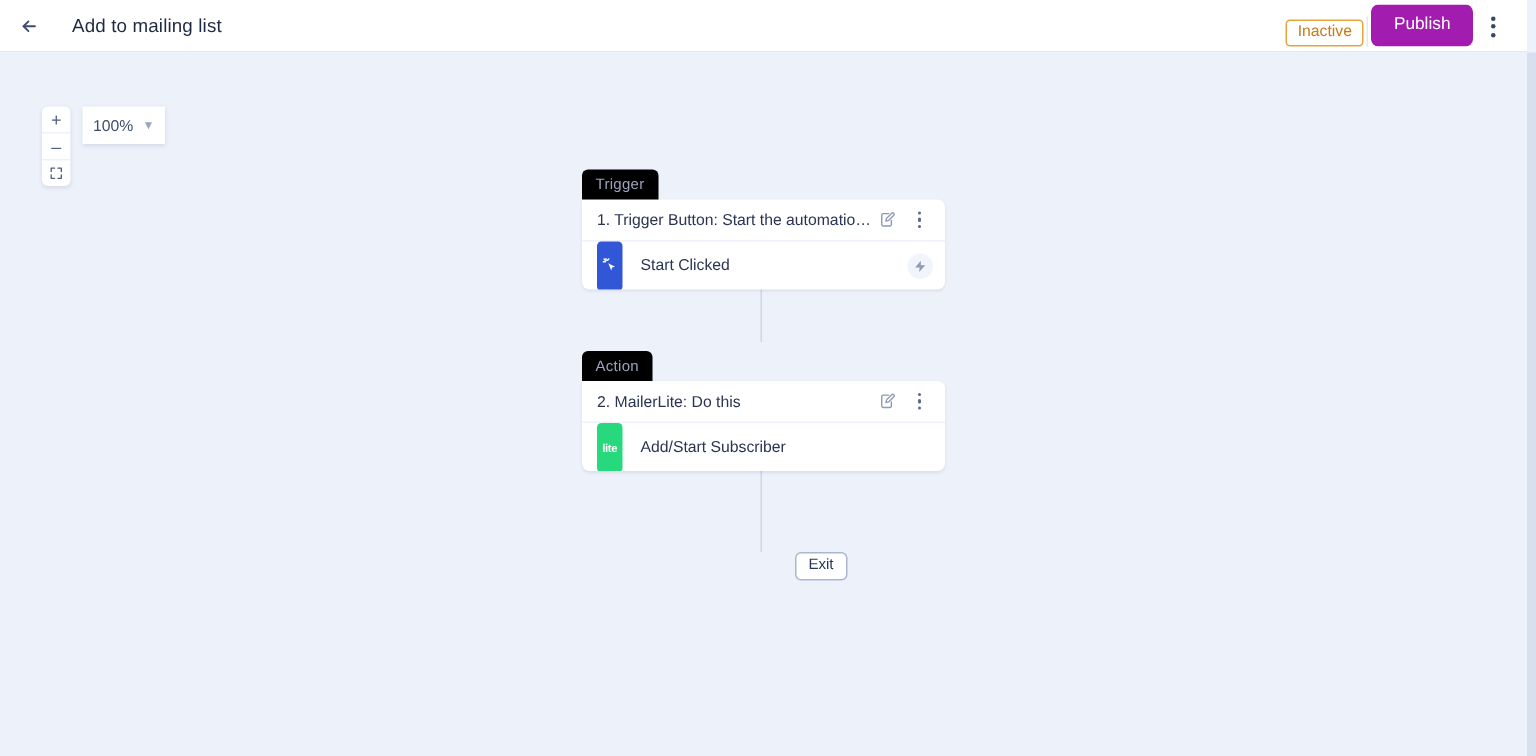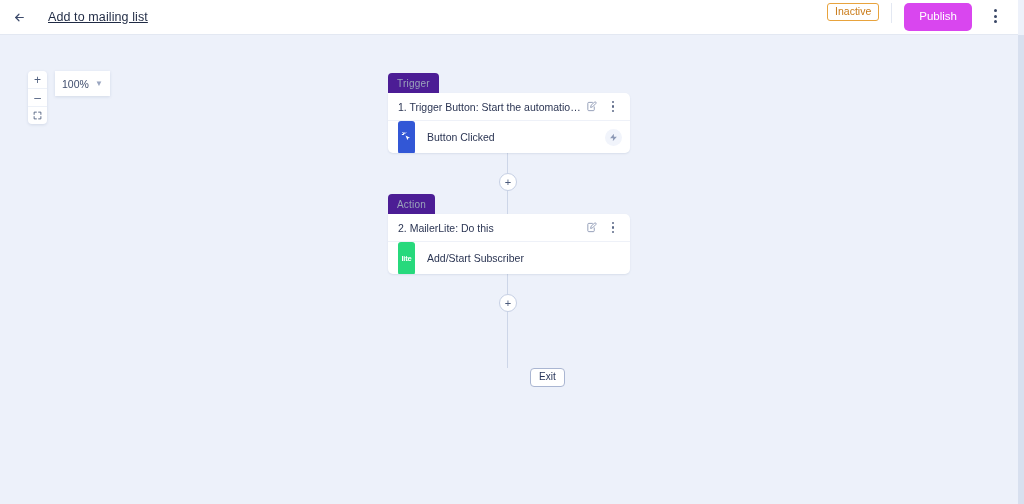--- a/index.html
+++ b/index.html
@@ -38,28 +38,26 @@
     flex: 0 0 auto;
     color: #3c4a6b;
   }
 
   .doc-title {
     margin-left: 16px;
     font-size: 12.5px;
     color: #1f2a44;
     letter-spacing: .1px;
     white-space: nowrap;
-    text-decoration: underline;
   }
 
   .topbar-right {
     margin-left: auto;
     display: flex;
-    align-items: flex-start;
-    gap: 10px;
+    align-items: flex-end;
   }
 
   .status-badge {
     border: 1px solid #e8a33d;
     color: #c97a16;
     border-radius: 3px;
     font-size: 10.5px;
     padding: 2px 7px 3px;
     line-height: 1;
     background: #fff;
@@ -81,21 +79,21 @@
     cursor: pointer;
     white-space: nowrap;
     border: 1px solid transparent;
   }
   .btn-secondary {
     background: #f3f6fc;
     color: #27355a;
     border-color: #e6ebf6;
   }
   .btn-primary {
-    background: #d946ef;
+    background: #a21caf;
     color: #ffffff;
   }
 
   .kebab {
     width: 22px; height: 26px;
     display: flex; flex-direction: column;
     align-items: center; justify-content: center;
     gap: 2.5px;
     cursor: pointer;
     margin-left: 2px;
@@ -175,27 +173,28 @@
   
   .flow {
     position: absolute;
     left: 388px;
     top: 0px;
     width: 242px;
   }
 
   .node-tab {
     display: inline-block;
-    background: #4c1d95;
+    background: #000000;
     color: #9aa3bb;
     font-size: 10px;
     padding: 4px 9px 3px;
     border-radius: 4px 4px 0 0;
     line-height: 1.3;
     letter-spacing: .2px;
+    margin-top: 40px;
   }
 
   .card {
     background: #ffffff;
     border-radius: 0 5px 5px 5px;
     box-shadow: 0 1px 2px rgba(40,60,110,.10);
     overflow: hidden;
     width: 242px;
   }
 
@@ -401,21 +400,21 @@
       <div class="card-body">
         <div class="app-icon trigger-icon">
           <svg width="12" height="12" viewBox="0 0 24 24" fill="none" stroke="#ffffff" stroke-width="2" stroke-linecap="round" stroke-linejoin="round">
             <path d="M9 9l9 4.5-3.8 1.2-1.2 3.8z" fill="#ffffff" stroke="none"></path>
             <line x1="6" y1="3" x2="6" y2="5.5"></line>
             <line x1="2.5" y1="7" x2="5" y2="7"></line>
             <line x1="3.4" y1="3.4" x2="5" y2="5"></line>
             <line x1="9.6" y1="3.4" x2="8" y2="5"></line>
           </svg>
         </div>
-        <div class="body-label">Button Clicked</div>
+        <div class="body-label">Start Clicked</div>
         <div class="body-right">
           <svg width="9" height="9" viewBox="0 0 24 24" fill="currentColor">
             <polygon points="13 2 3 14 11 14 10 22 21 10 13 10"></polygon>
           </svg>
         </div>
       </div>
     </div>
   </div>
 
   <div class="flow" style="top:159px;">

